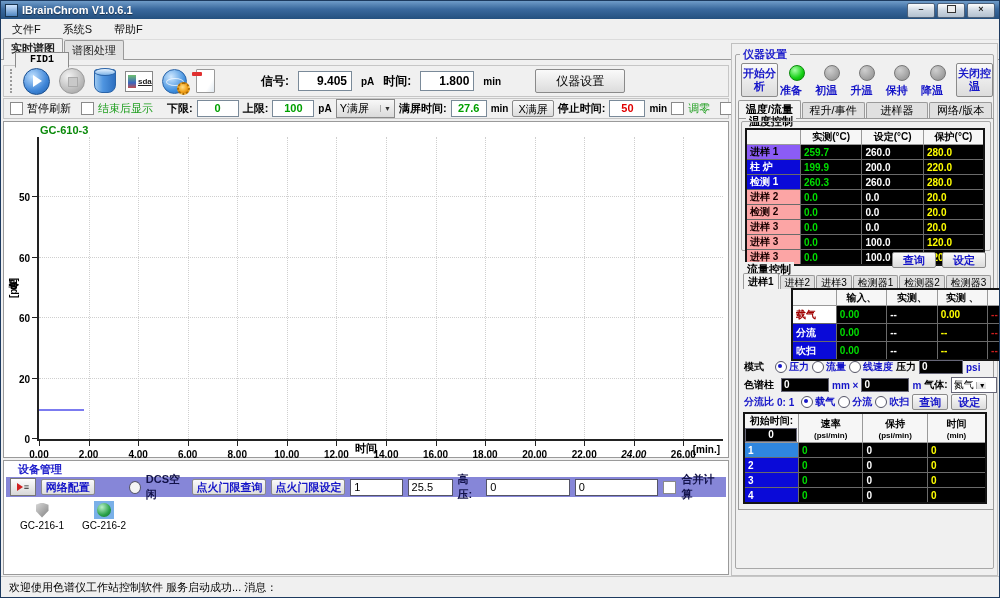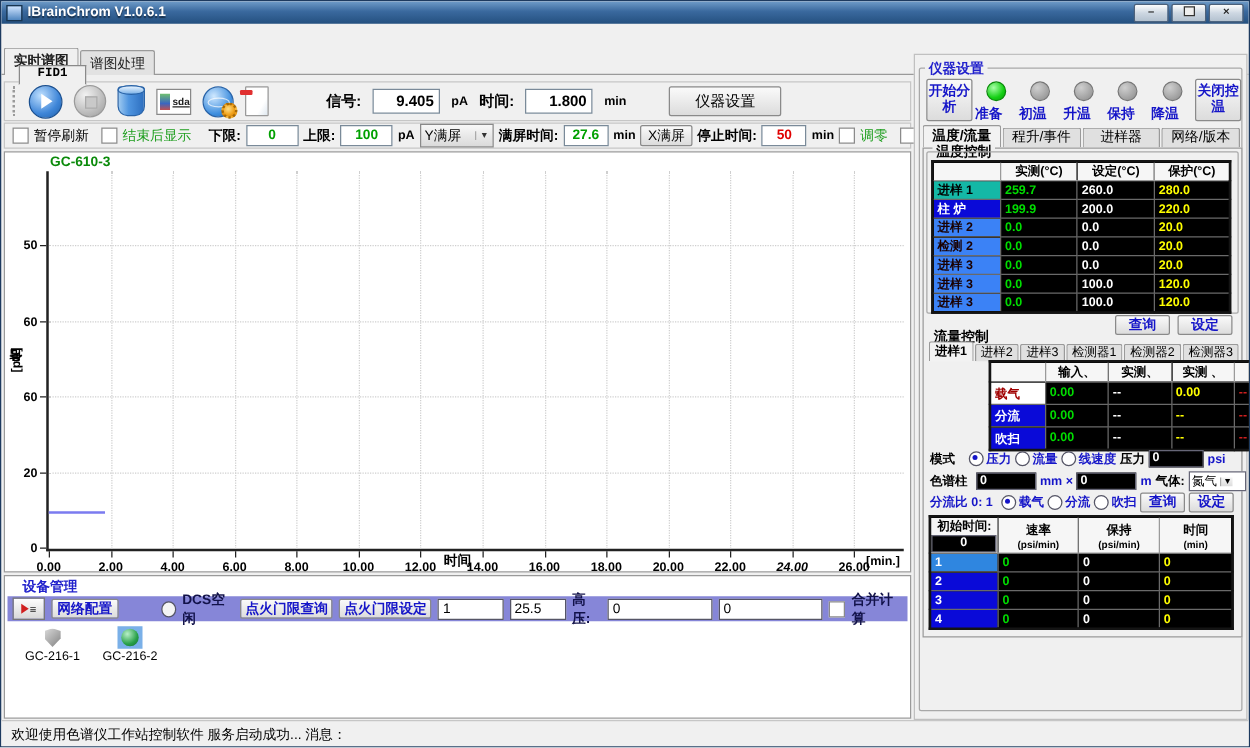--- a/index.html
+++ b/index.html
@@ -99,21 +99,21 @@
   .lamp-label{color:#1515c8;font-weight:bold;font-size:11px}
   #rtabs{position:absolute;left:6px;top:57px;width:254px;height:17px;display:flex;gap:1px;align-items:flex-end}
   .rtab{flex:1;border:1px solid #9a9a9a;border-bottom:none;background:#e0e0e0;text-align:center;line-height:15px;height:15px;border-radius:2px 2px 0 0;font-size:11px}
   .rtab.active{background:#f2f2f2;height:17px;line-height:17px;font-weight:bold}
   .rpage{position:absolute;left:6px;top:74px;width:254px;height:390px;border:1px solid #9a9a9a;background:#f0f0f0}
   
   table.blk{border-collapse:collapse;table-layout:fixed;border:2px solid #141414;background:#000;position:absolute}
   table.blk th{background:#f6f6f6;color:#000;font-size:10px;font-weight:bold;border:1px solid #9a9a9a;padding:0;text-align:center;overflow:hidden}
   table.blk td{border:1px solid #6a6a6a;font-size:10px;font-weight:bold;padding:0 0 0 3px;white-space:nowrap;overflow:hidden;text-align:left}
   td.val{background:#000}
-  .cw{background:#14b8a6;color:#000}.cb{background:#0a0ad8;color:#fff}.cr{background:#3b82f6;color:#1a0000}
+  .cw{background:#8b5cf6;color:#000}.cb{background:#0a0ad8;color:#fff}.cr{background:#fca5a5;color:#1a0000}
   .cwr{background:#fff;color:#a00000}.clb{background:#2f86e0;color:#fff}
   .vg{color:#00dd00}.vw{color:#fff}.vy{color:#ffff00}.vr{color:#cc2020}
   .t-temp th{height:14px}.t-temp td{height:12px}
   .t-flow th{height:15px}.t-flow td{height:17px}
   .t-prog td{height:14px}
   .minibtn{position:absolute;height:16px;border:1px solid #8a8a8a;border-radius:2px;background:linear-gradient(#fafafa,#dcdcdc);color:#1515c8;font-weight:bold;text-align:center;line-height:15px;font-size:11px;box-sizing:border-box}
   .ftab{border:1px solid #9a9a9a;border-bottom:none;background:#e0e0e0;font-size:10px;text-align:center;line-height:13px;height:13px;border-radius:2px 2px 0 0;padding:0 4px}
   .ftab.active{background:#f2f2f2;height:15px;line-height:15px;font-weight:bold}
   .flowrow{position:absolute;display:flex;align-items:center;gap:3px;white-space:nowrap}
   .radio{flex:none;width:10px;height:10px;border-radius:50%;border:1px solid #556;background:#fff;position:relative}
@@ -135,20 +135,25 @@
   <div class="titlebar">
     <div class="app-icon"></div>
     <div class="title-text">IBrainChrom  V1.0.6.1</div>
     <div class="winbtns">
       <div class="winbtn">–</div>
       <div class="winbtn"><span class="restore-glyph"></span></div>
       <div class="winbtn">×</div>
     </div>
   </div>
 
+  <div class="menubar" id="menu">
+      <div class="menu-item">文件F</div>
+      <div class="menu-item">系统S</div>
+      <div class="menu-item">帮助F</div>
+    </div>
 
   <div class="maintabs" id="maintabs">
       <div class="main-tab active">实时谱图</div>
       <div class="main-tab">谱图处理</div>
     </div>
   <div class="pageline"></div>
 
   <div class="fid-tab">FID1</div>
 
   <div class="toolbar">
@@ -369,20 +374,26 @@
               <td class="val vw">260.0</td>
               <td class="val vy">280.0</td>
             </tr>
             <tr>
               <td class="lbl cb">柱  炉</td>
               <td class="val vg">199.9</td>
               <td class="val vw">200.0</td>
               <td class="val vy">220.0</td>
             </tr>
             <tr>
+              <td class="lbl cb">检测 1</td>
+              <td class="val vg">260.3</td>
+              <td class="val vw">260.0</td>
+              <td class="val vy">280.0</td>
+            </tr>
+            <tr>
               <td class="lbl cr">进样 2</td>
               <td class="val vg">0.0</td>
               <td class="val vw">0.0</td>
               <td class="val vy">20.0</td>
             </tr>
             <tr>
               <td class="lbl cr">检测 2</td>
               <td class="val vg">0.0</td>
               <td class="val vw">0.0</td>
               <td class="val vy">20.0</td>

